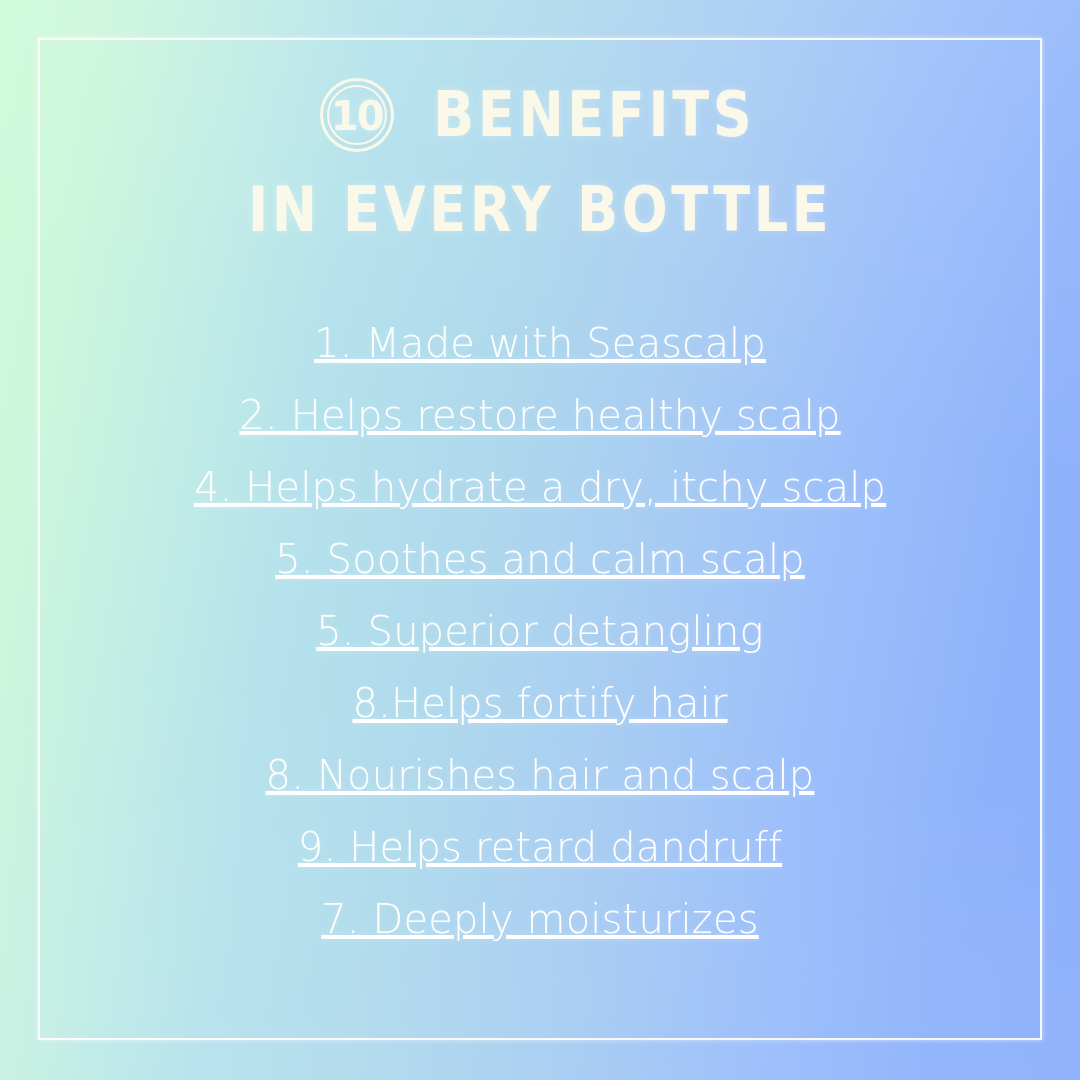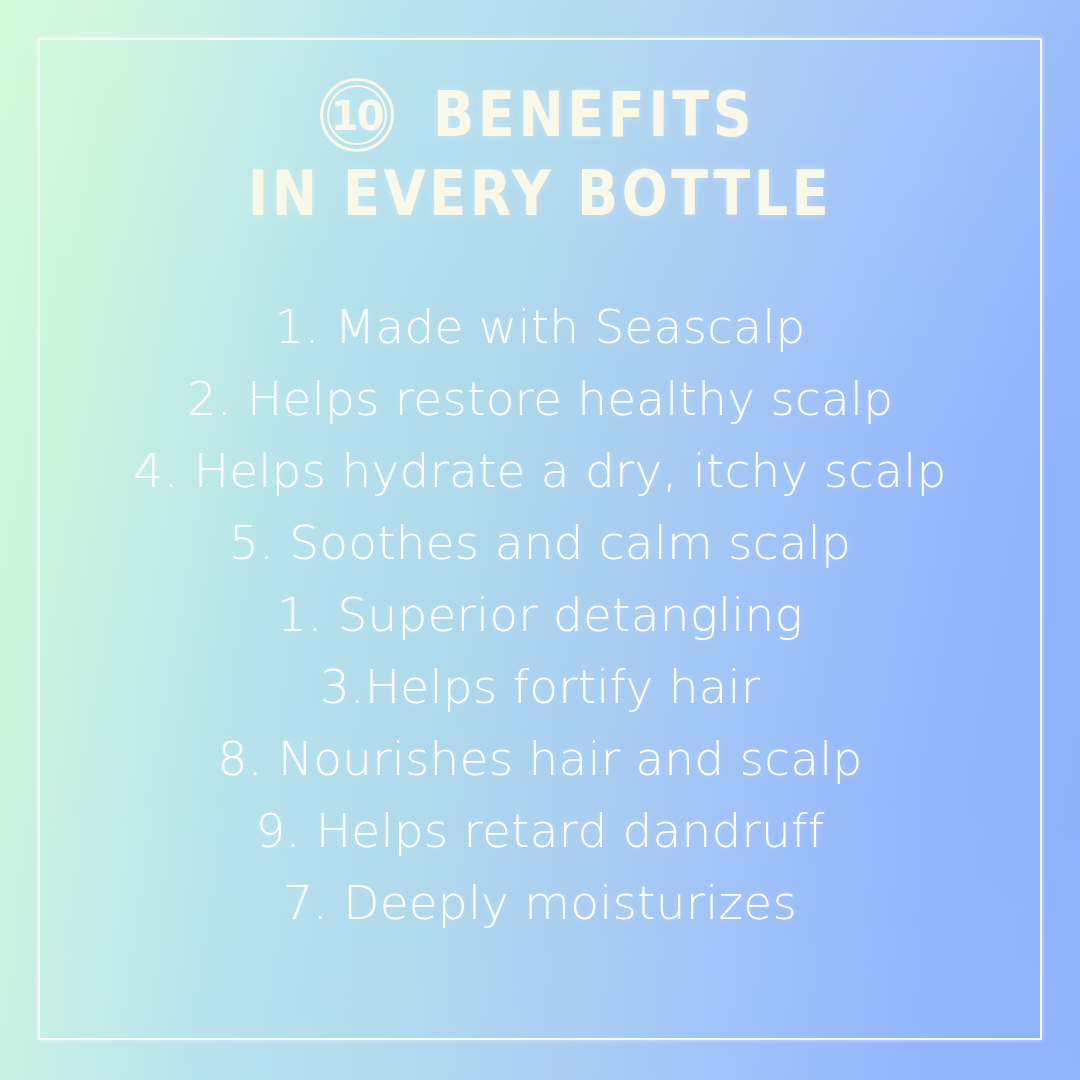--- a/index.html
+++ b/index.html
@@ -116,46 +116,47 @@
   }
 
   .deco {
     font-size: 62px;
     font-weight: 700;
     font-stretch: condensed;
     letter-spacing: 0.06em;
     transform: scaleX(0.97);
   }
   .line2 {
-    margin-top: 12px;
+    margin-top: 28px;
     font-size: 66px;
   }
 
   
   .benefit-list {
     margin-top: 66px;
     width: 100%;
     padding: 0;
     list-style: none;
     text-align: center;
   }
 
   .benefit-item {
     color: #ffffff;
     font-family: "DejaVu Sans", sans-serif;
     font-weight: 300;
-    font-size: 47px;
+    font-size: 40px;
     line-height: 1;
     letter-spacing: 0.004em;
     height: 72px;
     display: flex;
     align-items: center;
     justify-content: center;
     white-space: nowrap;
     text-shadow: 0 0 6px rgba(255,255,255,0.22);
+    text-decoration: underline;
   }
 </style>
 </head>
 <body>
 
 <div id="poster">
 
   <div class="frame"></div>
 
   <div class="content">
@@ -175,21 +176,21 @@
         <span class="deco">IN EVERY BOTTLE</span>
       </div>
 
     </div>
 
     <ul class="benefit-list">
       <li class="benefit-item">1. Made with Seascalp</li>
       <li class="benefit-item">2. Helps restore healthy scalp</li>
       <li class="benefit-item">4. Helps hydrate a dry, itchy scalp</li>
       <li class="benefit-item">5. Soothes and calm scalp</li>
-      <li class="benefit-item">1. Superior detangling</li>
-      <li class="benefit-item">3.Helps fortify hair</li>
+      <li class="benefit-item">5. Superior detangling</li>
+      <li class="benefit-item">8.Helps fortify hair</li>
       <li class="benefit-item">8. Nourishes hair and scalp</li>
       <li class="benefit-item">9. Helps retard dandruff</li>
       <li class="benefit-item">7. Deeply moisturizes</li>
     </ul>
 
   </div>
 </div>
 
 </body></html>

